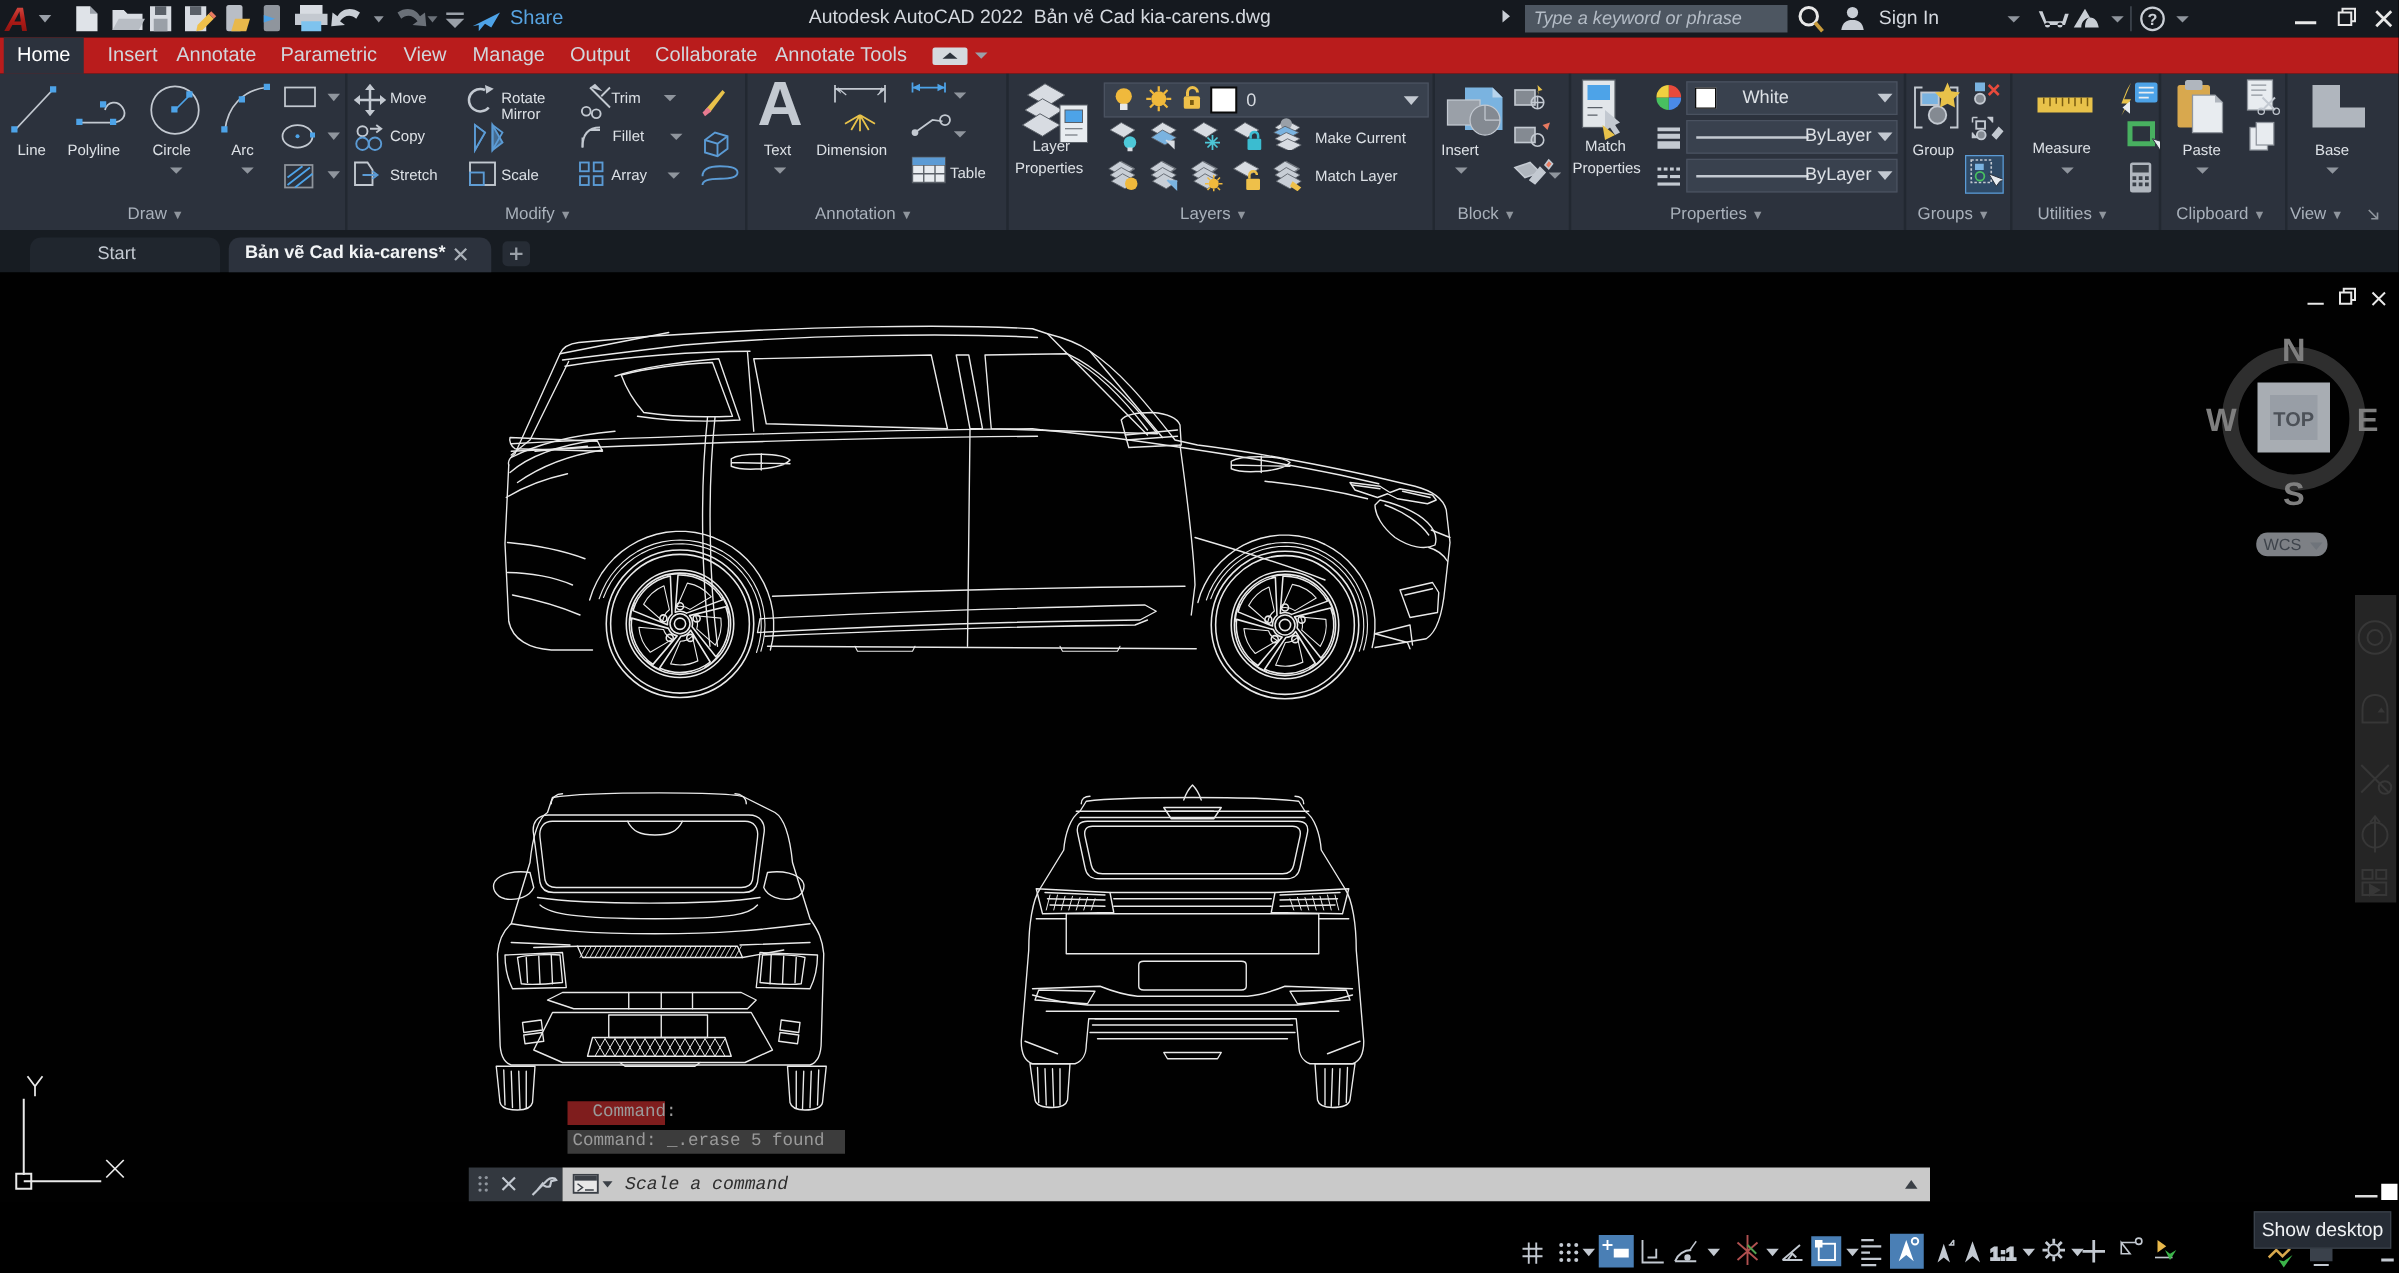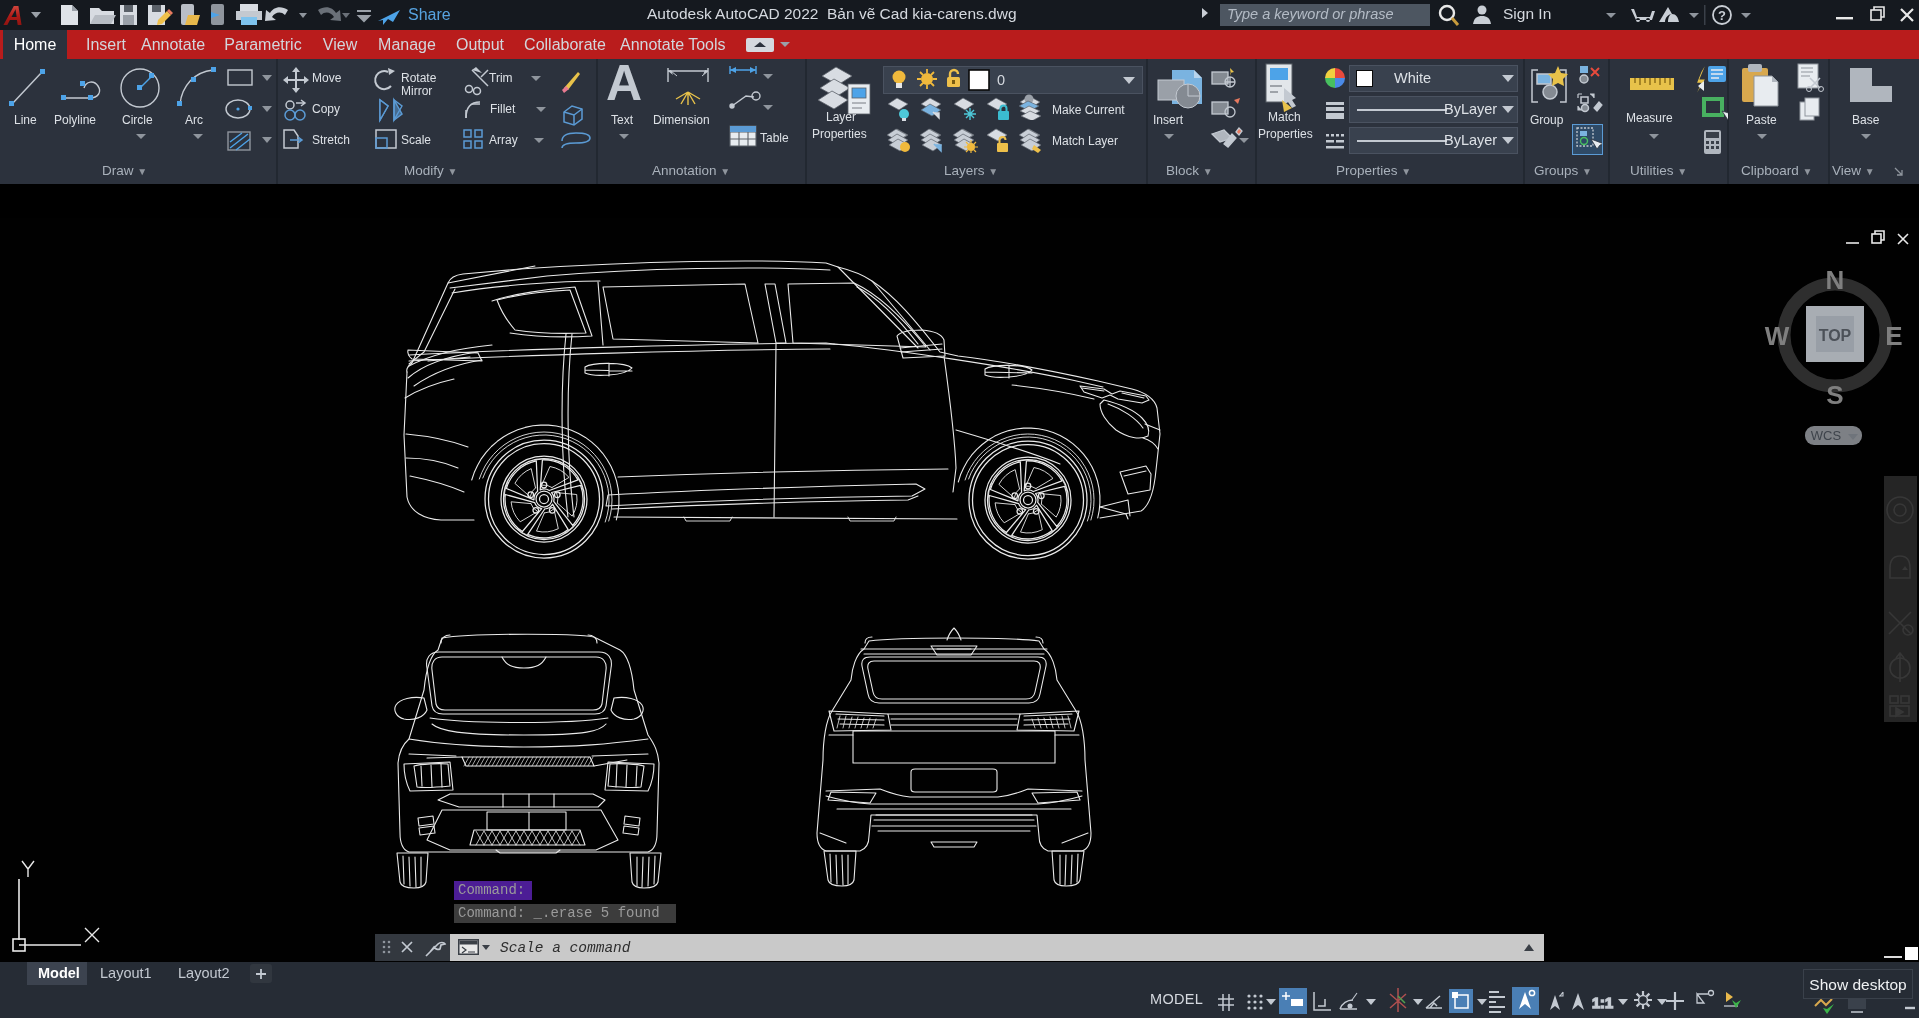--- a/index.html
+++ b/index.html
@@ -514,20 +514,33 @@
         <path d="M1 1l5 5 5-5z" fill="#8f959d"></path>
       </svg>
       <svg class="abs" style="left:1846px;top:5px" width="50" height="42" viewBox="0 0 50 42">
         <path d="M4 4h22v18h20v16H4z" fill="#b0b6be"></path>
       </svg>
       <span class="ilabel" style="left:1852px;top:54px">Base</span>
       <svg class="abs" style="left:1860px;top:74px" width="12" height="8">
         <path d="M1 1l5 5 5-5z" fill="#8f959d"></path>
       </svg>
     </div>
+    <div id="doctabs">
+ <div class="abs" style="left:24px;top:6px;width:152px;height:28px;background:#20262e;border-radius:9px 9px 0 0"></div>
+ <span class="abs" style="left:78px;top:11px;font-size:14.5px;color:#c3c9d1">Start</span>
+ <div class="abs" style="left:183px;top:6px;width:210px;height:28px;background:#2c323d;border-radius:9px 9px 0 0"></div>
+ <span class="abs" style="left:196px;top:10px;font-size:14.5px;font-weight:bold;color:#f2f4f6">Bản vẽ Cad kia-carens*</span>
+ <svg class="abs" style="left:362px;top:13px" width="13" height="13">
+        <path d="M2 2l9 9M11 2l-9 9" stroke="#aab0b8" stroke-width="1.8"></path>
+      </svg>
+ <div class="abs" style="left:402px;top:9px;width:22px;height:20px;background:#262c35;border-radius:4px"></div>
+ <svg class="abs" style="left:407px;top:13px" width="12" height="12">
+        <path d="M6 1v10M1 6h10" stroke="#9aa0a8" stroke-width="1.8"></path>
+      </svg>
+</div>
 <div id="canvas"></div>
     <svg class="abs" style="left:0;top:0" width="1919" height="1018" viewBox="0 0 1919 1018" fill="none">
       <g stroke="#e8e8e8" stroke-width="1.6">
         <path d="M1846 243h13"></path>
         <rect x="1872" y="234" width="9" height="9" fill="none"></rect>
         <path d="M1875 234v-3h9v9h-3" fill="none"></path>
         <path d="M1898 234l10 10M1908 234l-10 10"></path>
       </g>
       <g>
 <circle cx="1835" cy="335" r="51" stroke="#2e2e2e" stroke-width="13"></circle>
@@ -796,21 +809,21 @@
 <path d="M931 842 L977 842 L974 847 L934 847 Z"></path>
 </g>
       </g>
       <g stroke="#e9e9e9" stroke-width="1.6" fill="none">
         <path d="M19 879 V940 M19 945 H81"></path>
         <rect x="13" y="939" width="12" height="12"></rect>
         <path d="M22 861 l6 8 6-8 M28 869 v8" stroke-width="1.4"></path>
         <path d="M85 928 l14 14 M99 928 l-14 14" stroke-width="1.4"></path>
       </g>
     </svg>
-    <div class="abs tt" style="left:454px;top:881px;width:78px;height:19px;background:#4c1d95;color:#9a9a9a;font-size:14px;line-height:19px;padding-left:4px">Command:</div>
+    <div class="abs tt" style="left:454px;top:881px;width:78px;height:19px;background:#7f1d1d;color:#9a9a9a;font-size:14px;line-height:19px;padding-left:20px">Command:</div>
 <div class="abs tt" style="left:454px;top:904px;width:222px;height:19px;background:#3c3c3c;color:#9a9a9a;font-size:14px;line-height:19px;padding-left:4px">Command: _.erase 5 found</div>
 <div class="abs" style="left:375px;top:934px;width:75px;height:27px;background:#33383f"></div>
 <svg class="abs" style="left:380px;top:938px" width="68" height="20" viewBox="0 0 68 20">
 <g fill="#8f959d">
         <circle cx="4" cy="4" r="1.3"></circle>
         <circle cx="9" cy="4" r="1.3"></circle>
         <circle cx="4" cy="9" r="1.3"></circle>
         <circle cx="9" cy="9" r="1.3"></circle>
         <circle cx="4" cy="14" r="1.3"></circle>
         <circle cx="9" cy="14" r="1.3"></circle>
@@ -825,31 +838,20 @@
       <rect x="1.5" y="1.5" width="18" height="4" fill="#3a3f46"></rect>
       <path d="M4 8l4 3-4 3M10 13h7" stroke="#3a3f46" stroke-width="1.2" fill="none"></path>
 <path d="M24 6l4 5 4-5z" fill="#3a3f46"></path>
 </svg>
 <span class="abs tt" style="left:500px;top:940px;font-size:14.5px;font-style:italic;color:#2e2e2e">Scale a command</span>
 <svg class="abs" style="left:1522px;top:941px" width="14" height="12">
       <path d="M2 10l5-7 5 7z" fill="#3a3f46"></path>
     </svg>
 <div class="abs" style="left:1884px;top:956px;width:18px;height:2px;background:#dcdcdc"></div>
 <div class="abs" style="left:1905px;top:947px;width:13px;height:13px;background:#fff"></div>
-    <div id="bottombar">
- <div class="abs" style="left:27px;top:0;width:60px;height:23px;background:#3c434f"></div>
- <span class="abs" style="left:38px;top:3px;font-size:14.5px;font-weight:bold;color:#fff">Model</span>
- <span class="abs" style="left:100px;top:3px;font-size:14.5px;color:#c3c9d1">Layout1</span>
- <span class="abs" style="left:178px;top:3px;font-size:14.5px;color:#c3c9d1">Layout2</span>
- <div class="abs" style="left:250px;top:2px;width:22px;height:19px;background:#31373f;border-radius:3px"></div>
- <svg class="abs" style="left:255px;top:6px" width="12" height="12">
-        <path d="M6 1v10M1 6h10" stroke="#c3c9d1" stroke-width="1.8"></path>
-      </svg>
- <span class="abs" style="left:1150px;top:29px;font-size:14.5px;color:#d5d9df;letter-spacing:.3px">MODEL</span>
-</div>
     <svg class="abs" style="left:0;top:0" width="1919" height="1018" viewBox="0 0 1919 1018">
 <g stroke="#c3c9d1" stroke-width="1.5" fill="none">
 <g transform="translate(1218,994)">
           <path d="M5 0v17M11 0v17M0 5h16M0 11h16"></path>
         </g>
 <g transform="translate(1247,994)" fill="#c3c9d1" stroke="none">
           <circle cx="2" cy="2" r="1.6"></circle>
           <circle cx="8" cy="2" r="1.6"></circle>
           <circle cx="14" cy="2" r="1.6"></circle>
           <circle cx="2" cy="8" r="1.6"></circle>

